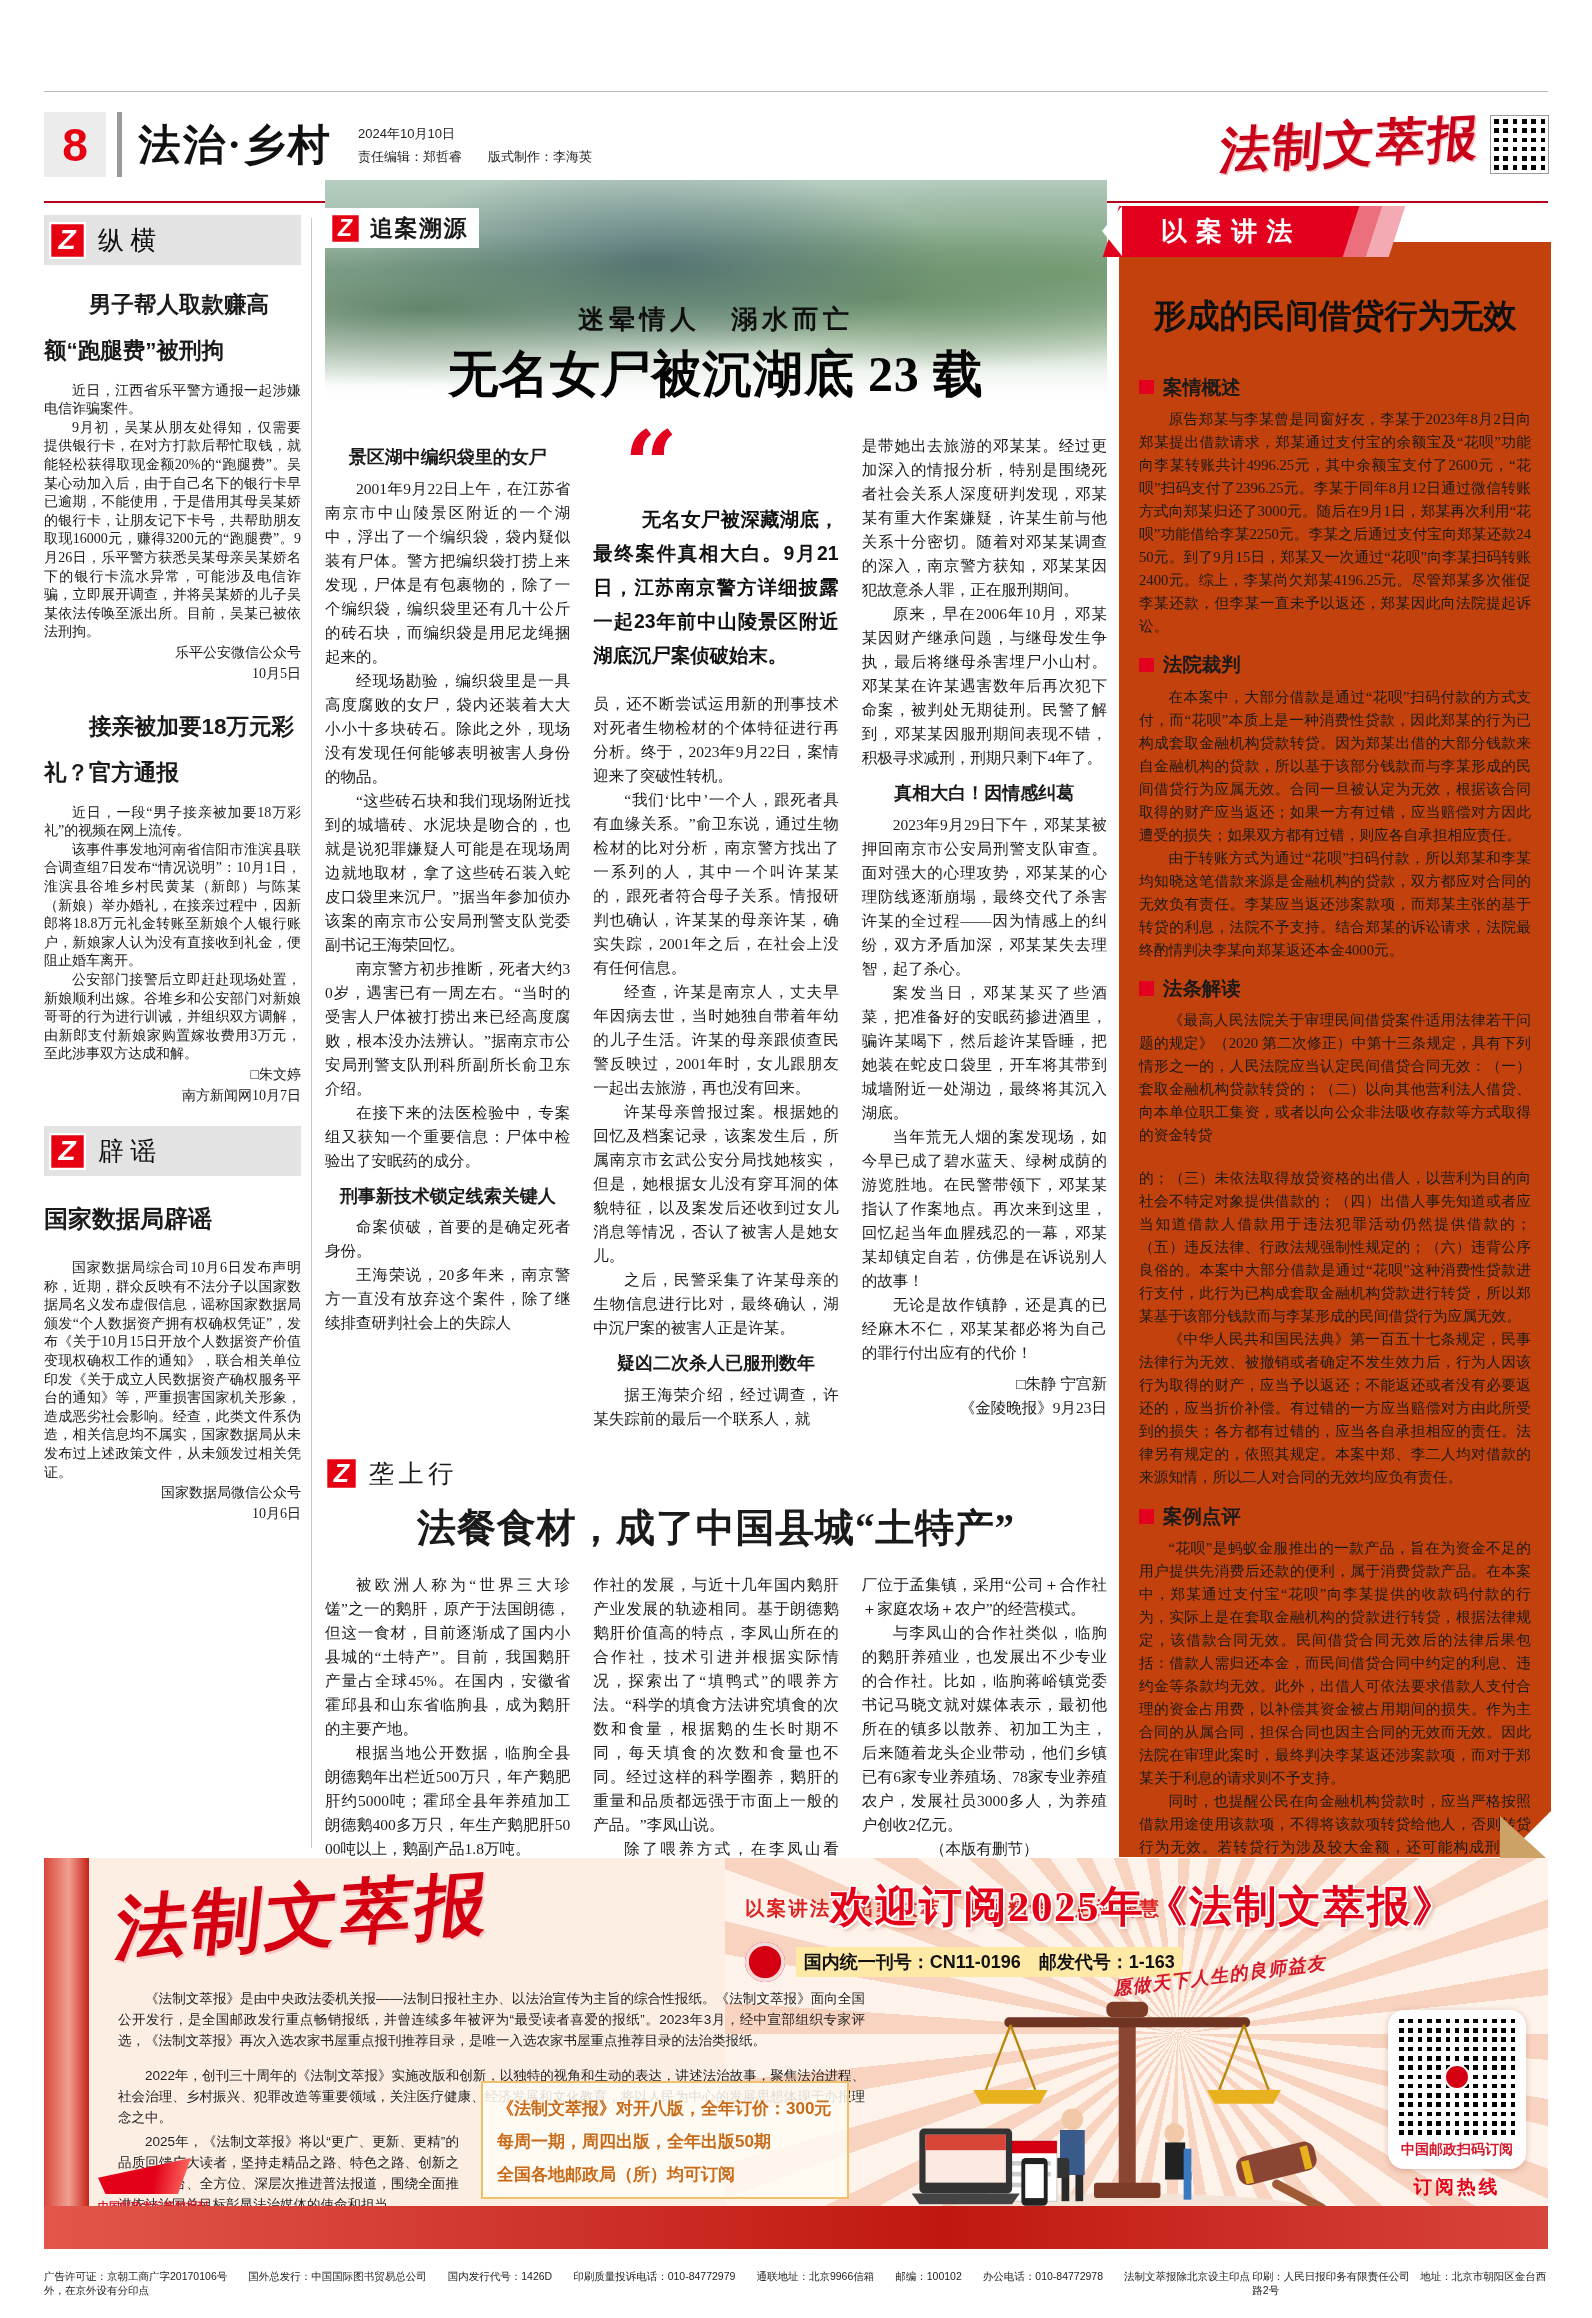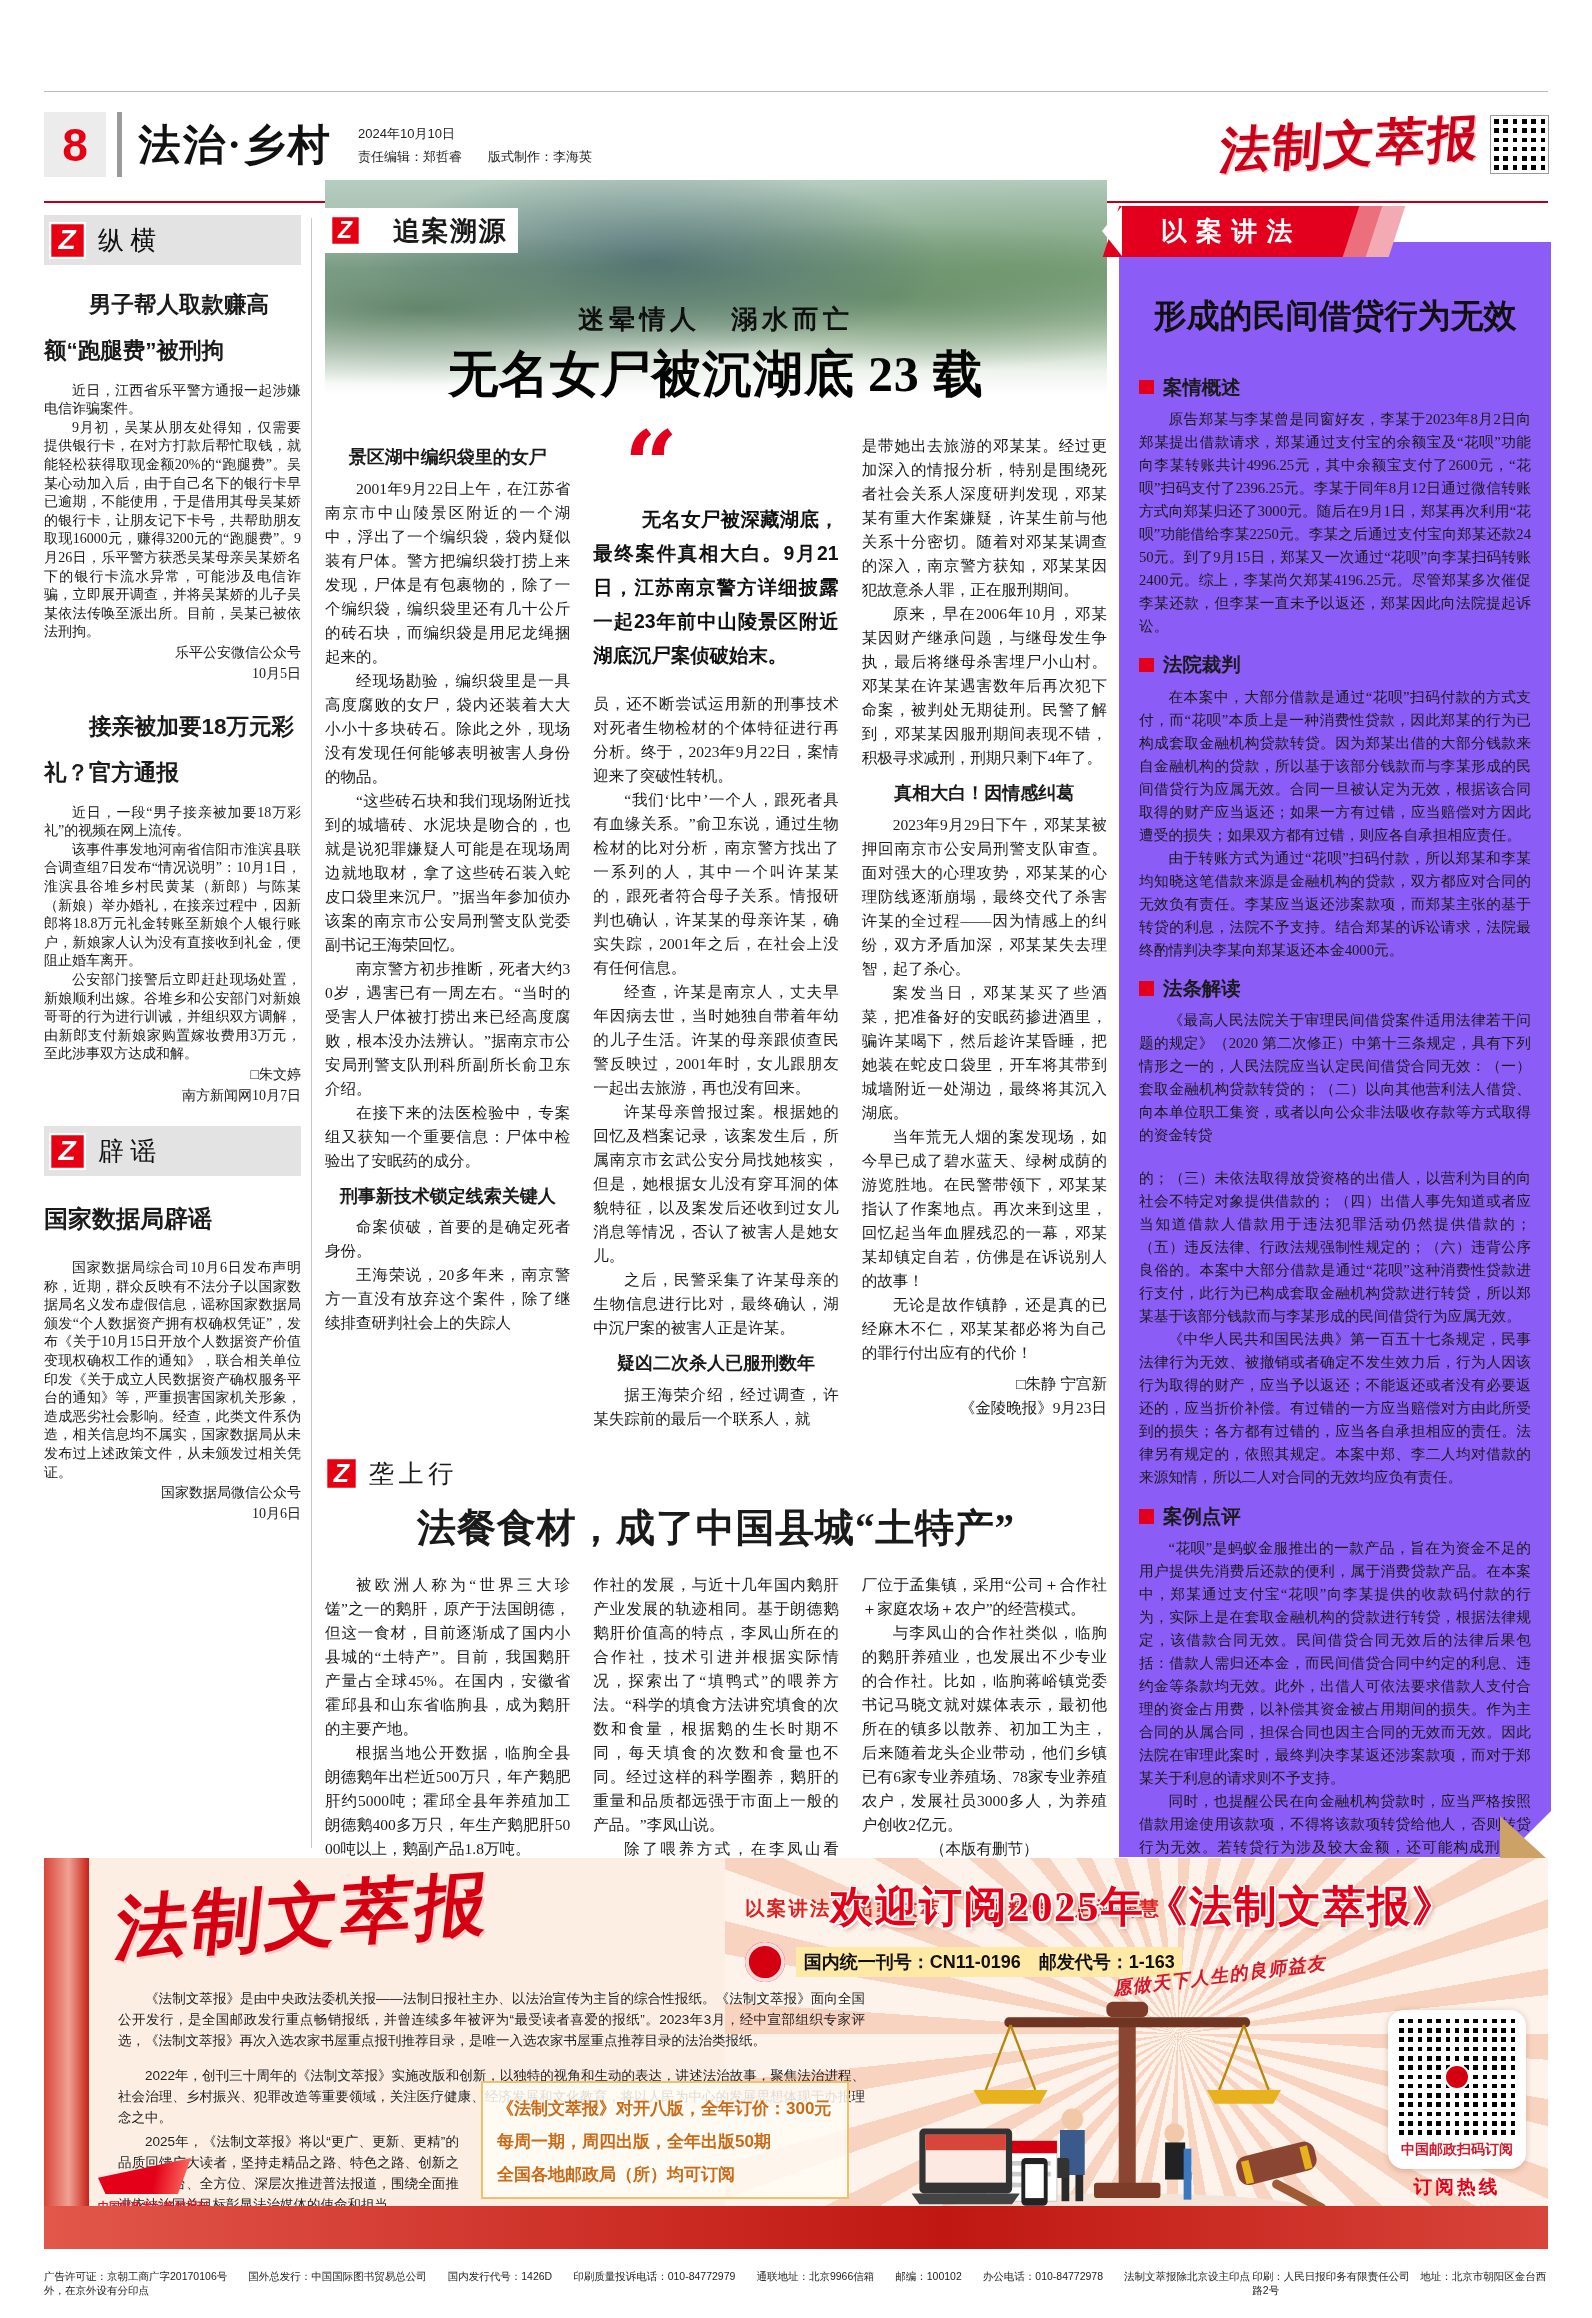--- a/index.html
+++ b/index.html
@@ -51,21 +51,21 @@
   .lead { position:relative; height:234px; }
   .lead-photo { position:absolute; inset:0;
      background:
        radial-gradient(ellipse at 12% 55%, rgba(70,110,80,.75), transparent 42%),
        radial-gradient(ellipse at 42% 35%, rgba(55,85,105,.6), transparent 45%),
        radial-gradient(ellipse at 72% 50%, rgba(90,130,90,.7), transparent 45%),
        radial-gradient(ellipse at 95% 40%, rgba(120,160,115,.8), transparent 50%),
        linear-gradient(180deg,#b6cdc1 0%, #93b19d 38%, #d7e3d6 66%, #ffffff 92%); }
   .chase-tag { position:absolute; left:0; top:28px; background:#fff; padding:4.6px 11px 4.6px 4.6px; display:flex; align-items:center; gap:9.3px; }
   .chase-tag .zlogo { width:31px; height:31px; font-size:23px; }
-  .chase-tag .tag-label { font-family:"Liberation Sans",sans-serif; font-size:27px; font-weight:600; letter-spacing:1.5px;margin-left:23px; }
+  .chase-tag .tag-label { font-family:"Liberation Sans",sans-serif; font-size:23px; font-weight:600; letter-spacing:1.5px; }
   .kicker { position:absolute; left:0; right:0; bottom:77px; text-align:center; font-family:"Liberation Sans",sans-serif;
             font-size:26px; font-weight:600; letter-spacing:4.6px; color:#101010; }
   .headline { position:absolute; left:0; right:0; bottom:6.2px; text-align:center; font-size:50px; font-weight:900;
               letter-spacing:0.8px; color:#050505; }
   .main-cols { display:flex; gap:23px; margin-top:20px; font-size:15.5px; line-height:24px; }
   .main-cols .mcol { flex:1; }
   .main-cols .blk-p, .main-cols .blk-pf { margin:0; }
   .main-cols .blk-h { font-size:18px; margin:11px 0 7.7px; }
   .blk-q { margin:3.1px 0 20px; }
   .qmark { display:block; font-size:93px; line-height:57px; height:65px; color:#e3001f; font-weight:900; font-family:"DejaVu Serif",serif; text-indent:31px; }
@@ -77,21 +77,21 @@
   #long { margin-top:26px; }
   .long-tag { display:flex; align-items:center; gap:11px; }
   .long-tag .zlogo { width:33px; height:33px; font-size:25px; }
   .long-tag .tag-label { font-family:"Liberation Sans",sans-serif; font-size:25px; letter-spacing:4.6px; }
   .long-headline { text-align:center; font-size:39px; font-weight:900; margin:11px 0 18.6px; letter-spacing:0.8px; }
   .long-cols { display:flex; gap:23px; font-size:15.5px; line-height:24px; }
   .long-cols .lcol { flex:1; }
   .long-cols .blk-note { text-align:center; text-indent:0; }
 
   
-  #law { position:absolute; left:1119px; top:242px; width:432px; height:1615px; background:#8b5cf6; }
+  #law { position:absolute; left:1119px; top:242px; width:432px; height:1615px; background:#c2410c; }
   .law-banner { position:absolute; left:-7.7px; top:-36px; height:51px; width:310px; }
   .law-banner .echo2 { position:absolute; left:54px; top:0; width:232px; height:51px; background:#f3aab2; transform:skewX(-18deg); }
   .law-banner .echo1 { position:absolute; left:31px; top:0; width:232px; height:51px; background:#ec6f7d; transform:skewX(-18deg); }
   .law-banner .bar { position:absolute; left:0; top:0; width:240px; height:51px; background:#e3001f; transform:skewX(-18deg); }
   .law-banner .notch { position:absolute; left:-9.3px; top:0; width:0; height:0; border-top:25.5px solid transparent;
                        border-bottom:25.5px solid transparent; border-right:20px solid #fff; }
   .law-banner .label { position:absolute; left:0; top:0; width:240px; height:51px; display:flex; align-items:center; justify-content:center;
                        color:#fff; font-family:"Liberation Sans",sans-serif; font-size:26px; font-weight:700; letter-spacing:9.3px; }
   .law-headline { padding:50px 23px 7.7px; text-align:center; font-size:33px; font-weight:900; line-height:48px; color:#101010; }
   .law-cols { display:flex; gap:20px; padding:12.4px 20px 0; font-size:14.7px; line-height:23px;flex-direction:column; }

